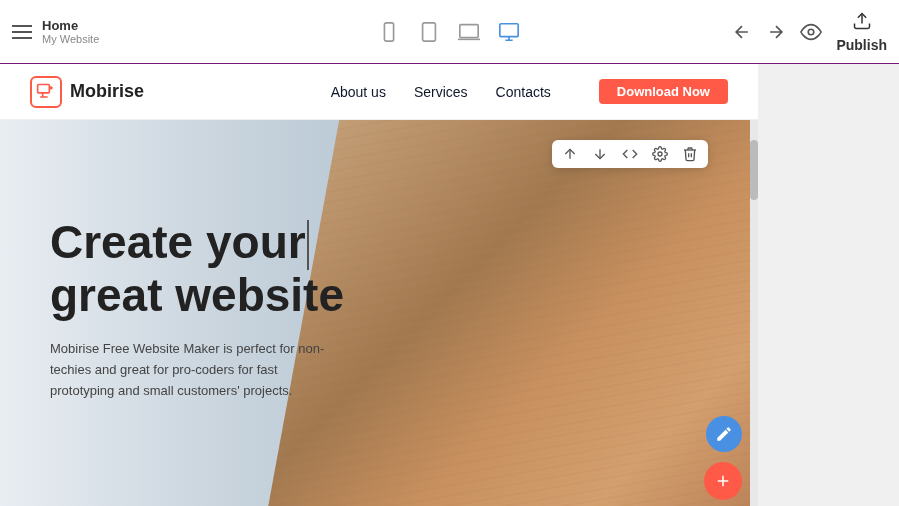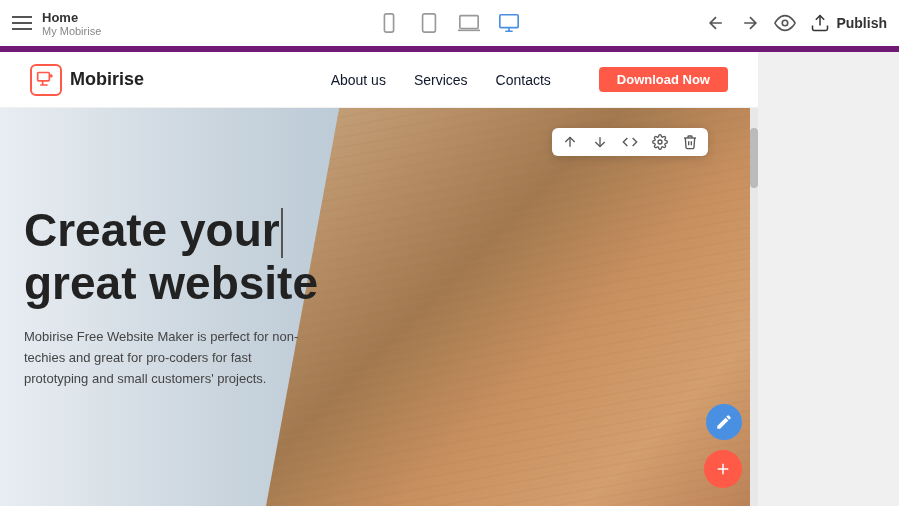--- a/index.html
+++ b/index.html
@@ -2,23 +2,23 @@
 <html><head>
   <meta charset="utf-8">
   <style>
     * { margin: 0; padding: 0; box-sizing: border-box; }
     body { width: 899px; height: 506px; font-family: Arial, sans-serif; overflow: hidden; background: #f0f0f0; }
 
     
     .toolbar {
       display: flex;
       align-items: center;
-      height: 52px;
+      height: 64px;
       background: #fff;
-      border-bottom: 6px solid #701a75;
+      border-bottom: 1px solid #701a75;
       padding: 0 12px;
       gap: 8px;
     }
     .toolbar-left {
       display: flex;
       align-items: center;
       gap: 10px;
       flex: 1;
     }
     .hamburger-icon {
@@ -82,20 +82,21 @@
     .publish-btn {
       display: flex;
       align-items: center;
       gap: 6px;
       background: #fff;
       border: none;
       cursor: pointer;
       font-size: 14px;
       font-weight: 600;
       color: #333;
+      flex-direction: column;
     }
 
     
     .preview-wrapper {
       width: 758px;
       height: calc(506px - 48px);
       background: #fff;
       overflow: hidden;
       position: relative;
     }
@@ -185,21 +186,21 @@
         transparent 0px,
         rgba(180,120,60,0.15) 2px,
         transparent 4px,
         rgba(200,140,70,0.1) 8px,
         transparent 10px
       );
     }
     .hero-content {
       position: relative;
       z-index: 2;
-      padding-left: 24px;
+      padding-left: 50px;
       max-width: 400px;
     }
     .hero-title {
       font-size: 46px;
       font-weight: 900;
       color: #222;
       line-height: 1.1;
       margin-bottom: 18px;
     }
     .hero-title .cursor-line {
@@ -308,21 +309,21 @@
 
 <div class="toolbar">
   <div class="toolbar-left">
     <div class="hamburger-icon">
       <span></span>
         <span></span>
         <span></span>
     </div>
     <div class="home-info">
       <span class="home-title">Home</span>
-      <span class="home-subtitle">My Mobirise</span>
+      <span class="home-subtitle">My Website</span>
     </div>
   </div>
   <div class="toolbar-center">
 
     <div class="device-icon" title="Mobile">
       <svg viewBox="0 0 24 24" fill="none" stroke="currentColor" stroke-width="1.8">
         <rect x="7" y="2" width="10" height="20" rx="2" ry="2"></rect>
         <line x1="12" y1="18" x2="12" y2="18" stroke-width="2.5"></line>
       </svg>
     </div>

